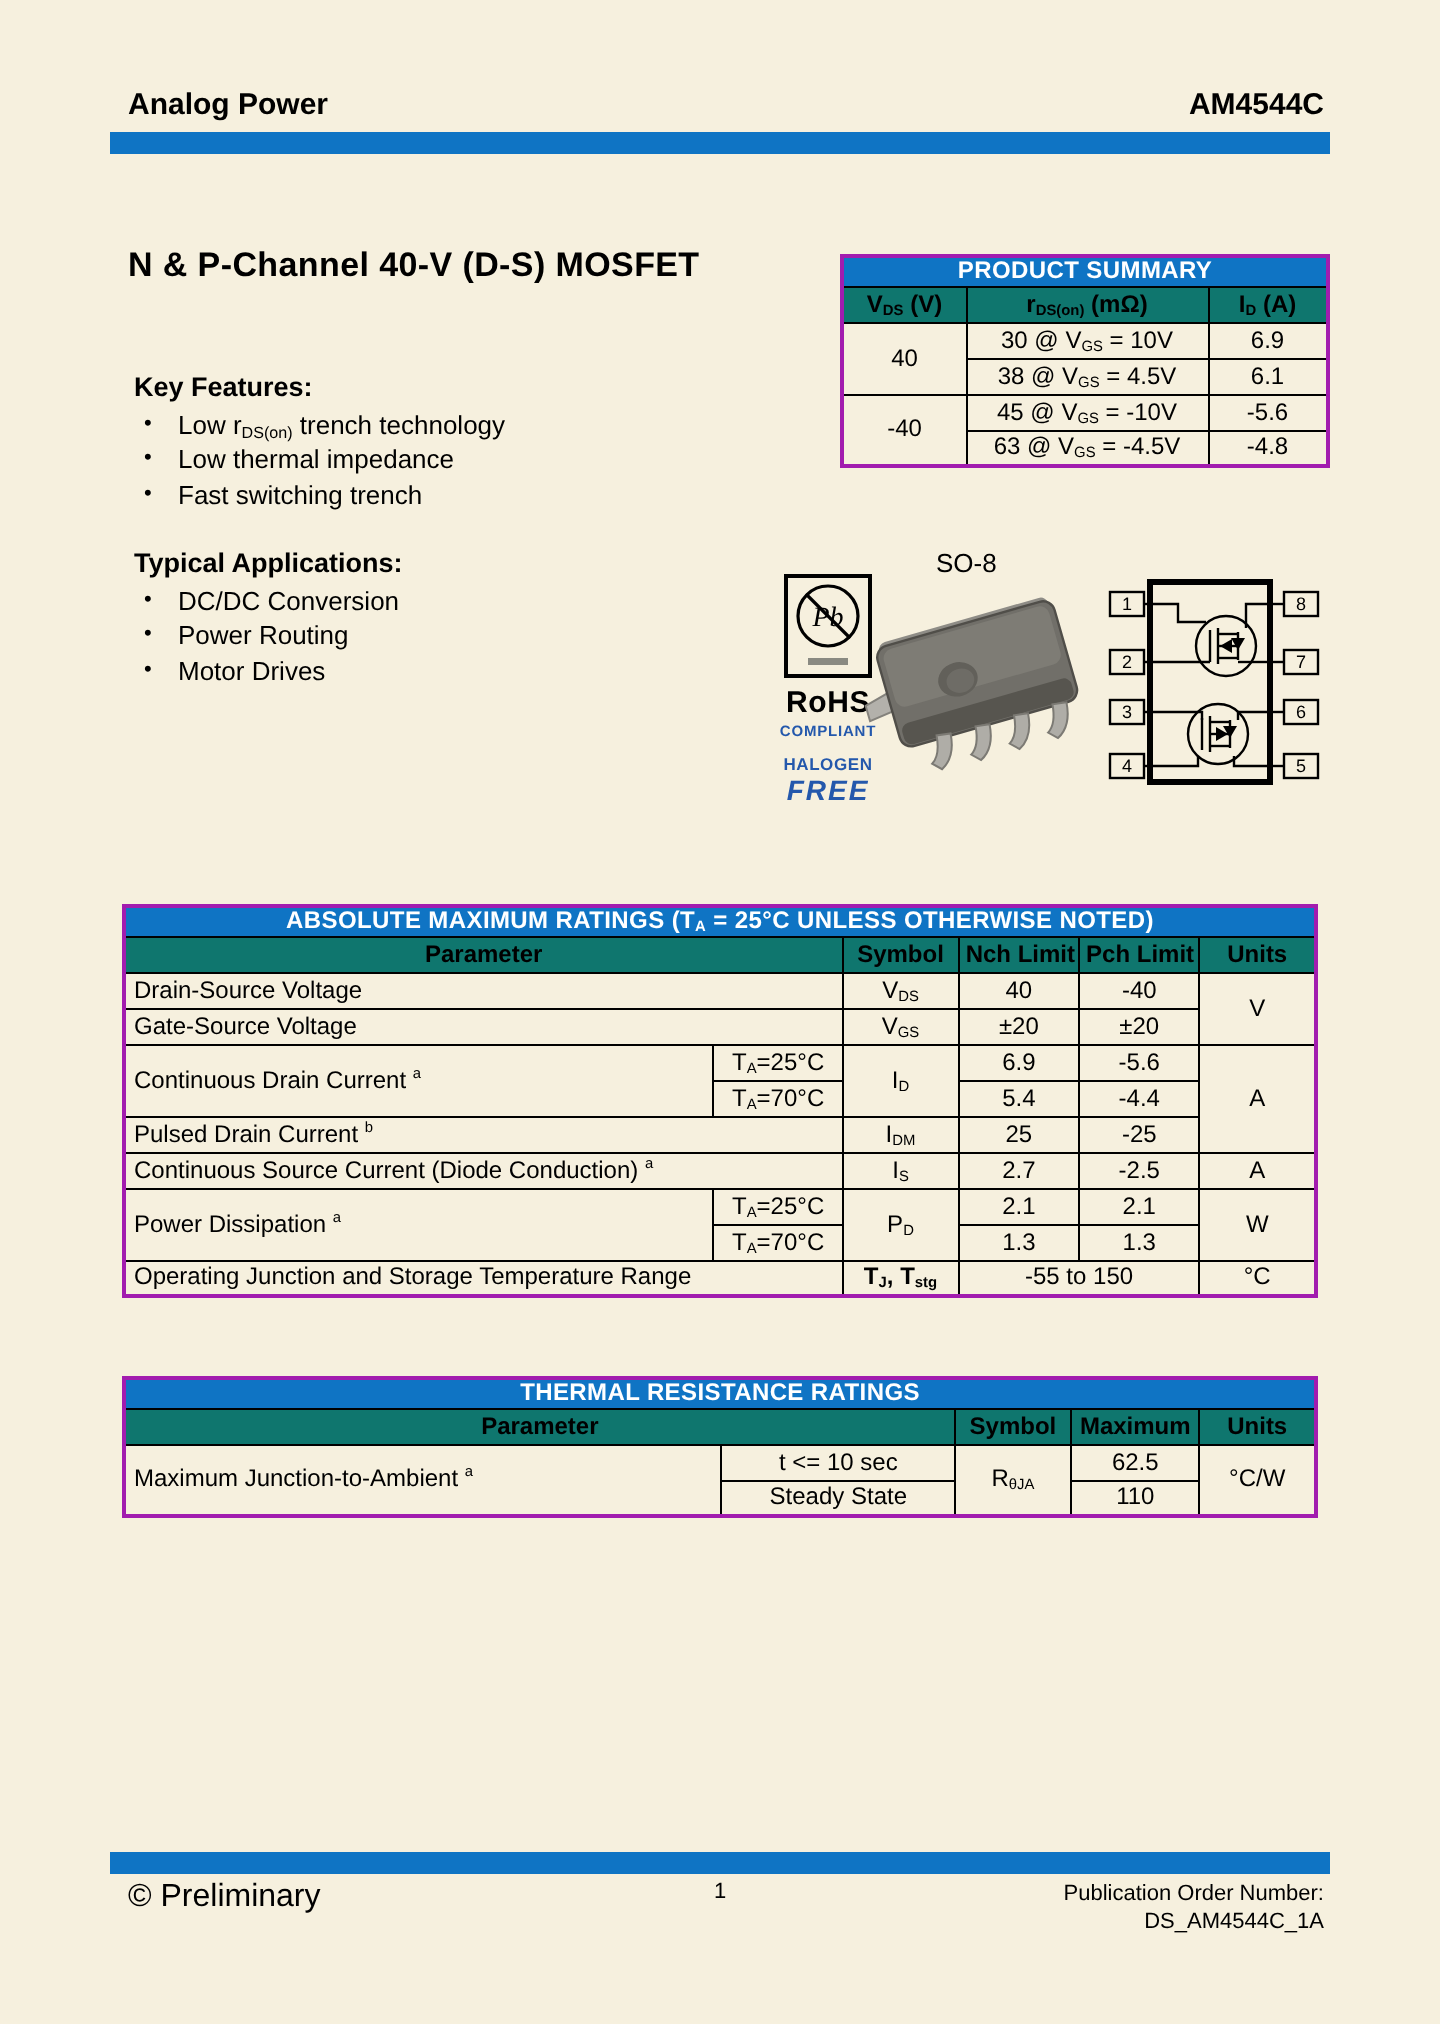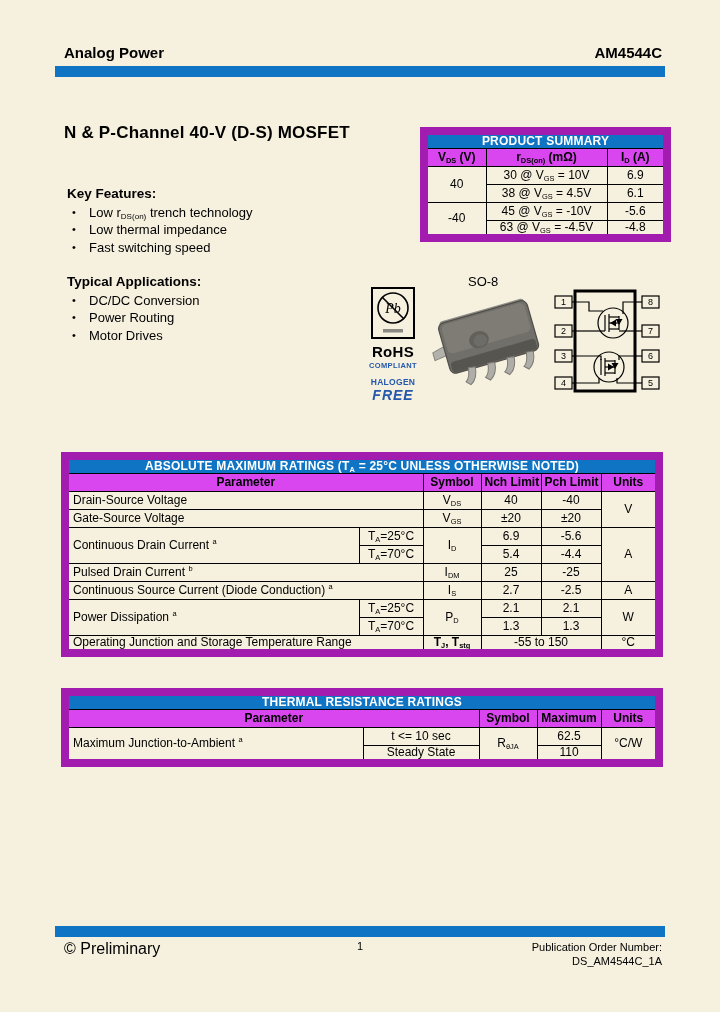--- a/index.html
+++ b/index.html
@@ -25,30 +25,30 @@
 
   
   .doc-title{left:64px;top:123px;font-size:17px;font-weight:bold;letter-spacing:.2px;}
   .list-block{left:67px;font-size:13px;line-height:17.5px;}
   .list-block .hd{font-weight:bold;font-size:13.5px;margin-bottom:1px;}
   .bullet-row{display:flex;}
   .bullet{width:22px;text-align:left;padding-left:5px;font-size:11px;line-height:17.5px;}
 
   
   table{border-collapse:collapse;table-layout:fixed;background:transparent;}
-  table.dt{border:8px solid #a21caf;}
+  table.dt{border:2px solid #a21caf;}
   .dt td,.dt th{border:1px solid #000;font-size:12px;text-align:center;vertical-align:middle;
     padding:0 3px;height:18px;line-height:1.05;font-weight:normal;overflow:hidden;white-space:nowrap;}
   .dt tr.trow th{background:var(--accent);color:#fff;font-weight:bold;font-size:12px;height:15px;letter-spacing:.2px;}
-  .dt tr.hrow th{background:#d946ef;font-weight:bold;}
+  .dt tr.hrow th{background:#0f766e;font-weight:bold;}
   .dt td.pl{text-align:left;padding-left:4px;}
   .dt td.b{font-weight:bold;}
 
   
-  .rohs{left:364px;top:287px;width:58px;text-align:center;}
+  .rohs{left:385px;top:287px;width:58px;text-align:center;}
   .rohs .pbbox{width:44px;height:52px;border:2px solid #000;margin:0 auto;background:var(--cream);
     display:flex;align-items:center;justify-content:center;}
   .rohs .name{font-size:15px;font-weight:bold;margin-top:4px;letter-spacing:.3px;}
   .rohs .compliant{font-size:7.5px;font-weight:bold;color:var(--rohs-blue);letter-spacing:.4px;margin-top:1px;}
   .rohs .halogen{font-size:8.5px;font-weight:bold;color:var(--rohs-blue);margin-top:7px;letter-spacing:.3px;}
   .rohs .free{font-size:14px;font-weight:bold;font-style:italic;color:var(--rohs-blue);letter-spacing:1px;}
   .so8{left:468px;top:274px;font-size:13px;}
 
   
   .notes{left:64px;top:797px;font-size:12px;line-height:18.5px;}
@@ -74,21 +74,21 @@
     <div class="bullet-row">
       <span class="bullet">•</span>
       <span>Low r<sub>DS(on)</sub> trench technology</span>
       </div>
     <div class="bullet-row">
       <span class="bullet">•</span>
       <span>Low thermal impedance</span>
       </div>
     <div class="bullet-row">
       <span class="bullet">•</span>
-      <span>Fast switching speed</span>
+      <span>Fast switching trench</span>
       </div>
   </div>
 
   <div class="abs list-block" style="top:273px;">
     <div class="hd">Typical Applications:</div>
     <div class="bullet-row">
       <span class="bullet">•</span>
       <span>DC/DC Conversion</span>
       </div>
     <div class="bullet-row">

